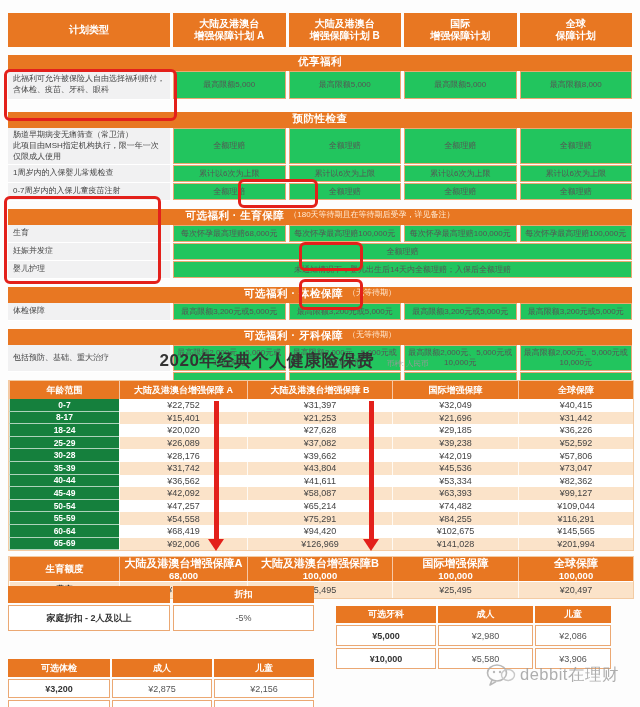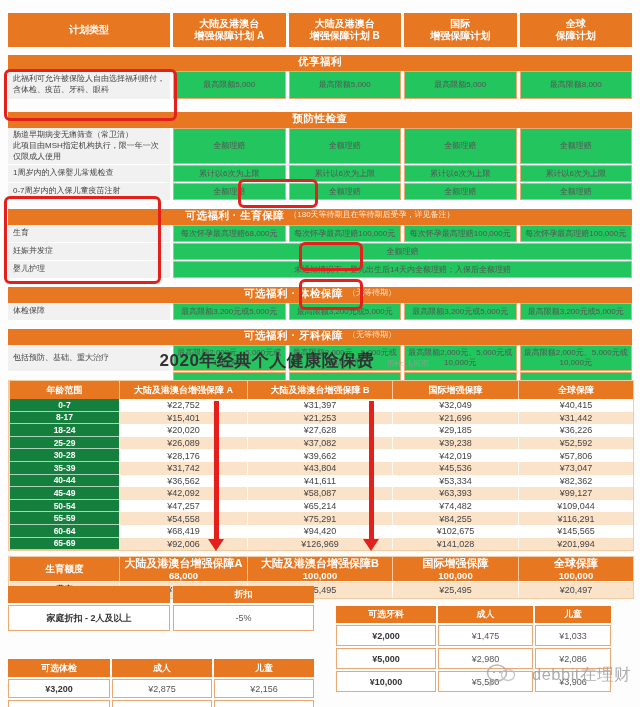--- a/index.html
+++ b/index.html
@@ -74,21 +74,21 @@
   .dental .hcell{height:17px;}
   .dental .cell{height:19px;}
 
   
   .redbox{position:absolute;border:3px solid #e3201b;border-radius:6px;pointer-events:none;}
   .arrow{position:absolute;width:5px;background:#e3201b;pointer-events:none;}
   .arrow:after{content:"";position:absolute;left:-6px;bottom:-11px;border-left:8.5px solid transparent;
     border-right:8.5px solid transparent;border-top:12px solid #e3201b;}
 
   
-  .watermark{position:absolute;left:486px;top:663px;display:flex;align-items:center;gap:16px;opacity:.8;}
+  .watermark{position:absolute;left:486px;top:663px;display:flex;align-items:center;gap:4px;opacity:.8;}
   .watermark .wm-text{font-size:16.5px;color:#9b9b9b;letter-spacing:.5px;}
 </style>
 </head>
 <body>
 
 <div class="page">
 
   <section class="benefits">
     <div class="g5 bt-header">
       <div class="hcell">计划类型</div>
@@ -378,25 +378,20 @@
   </section>
 
   <section class="mini dental">
     <div class="g3b">
       <div class="hcell">可选牙科</div>
       <div class="hcell">成人</div>
       <div class="hcell">儿童</div>
     </div>
     <div>
 
-    <div class="g3b">
-        <div class="cell key">¥2,000</div>
-        <div class="cell">¥1,475</div>
-        <div class="cell">¥1,033</div>
-      </div>
         <div class="g3b">
         <div class="cell key">¥5,000</div>
         <div class="cell">¥2,980</div>
         <div class="cell">¥2,086</div>
       </div>
         <div class="g3b">
         <div class="cell key">¥10,000</div>
         <div class="cell">¥5,580</div>
         <div class="cell">¥3,906</div>
       </div>

